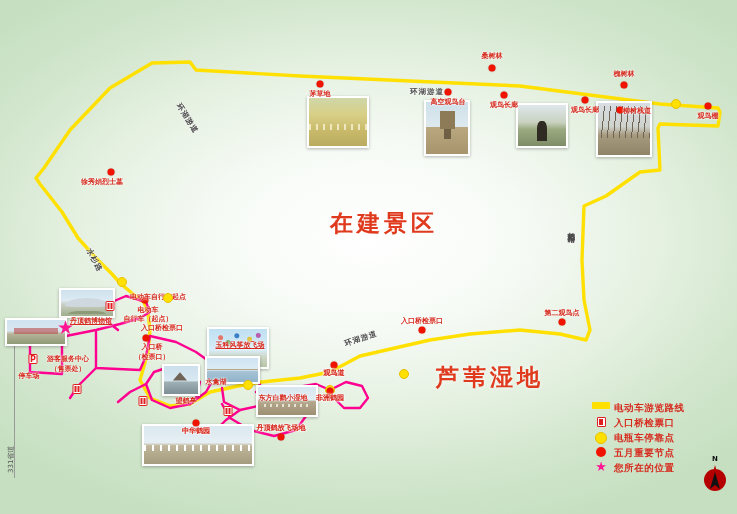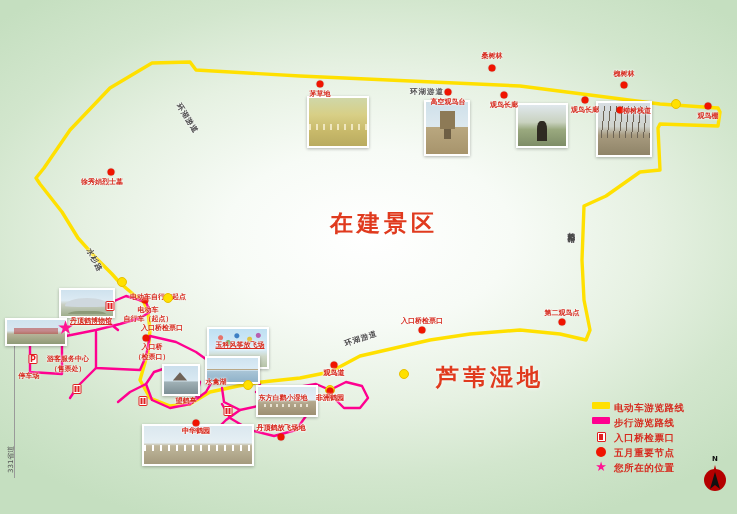--- a/index.html
+++ b/index.html
@@ -299,29 +299,29 @@
 
   <div id="legend">
       <div class="lg-row">
         <div class="lg-key">
           <div class="k-yellow"></div>
         </div>
         <div class="lg-txt">电动车游览路线</div>
       </div>
       <div class="lg-row">
         <div class="lg-key">
-          <div class="k-pink"></div>
-        </div>
-        <div class="lg-txt">步行游览路线</div>
-      </div>
-      <div class="lg-row">
-        <div class="lg-key">
           <div class="k-wc"></div>
         </div>
         <div class="lg-txt">入口桥检票口</div>
+      </div>
+      <div class="lg-row">
+        <div class="lg-key">
+          <div class="k-ydot"></div>
+        </div>
+        <div class="lg-txt">电瓶车停靠点</div>
       </div>
       <div class="lg-row">
         <div class="lg-key">
           <div class="k-rdot"></div>
         </div>
         <div class="lg-txt">五月重要节点</div>
       </div>
       <div class="lg-row">
         <div class="lg-key">
           <div class="k-star">★</div>

